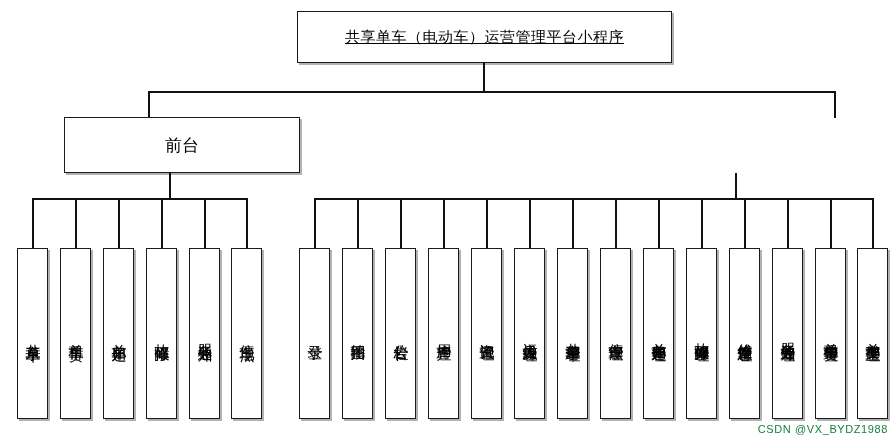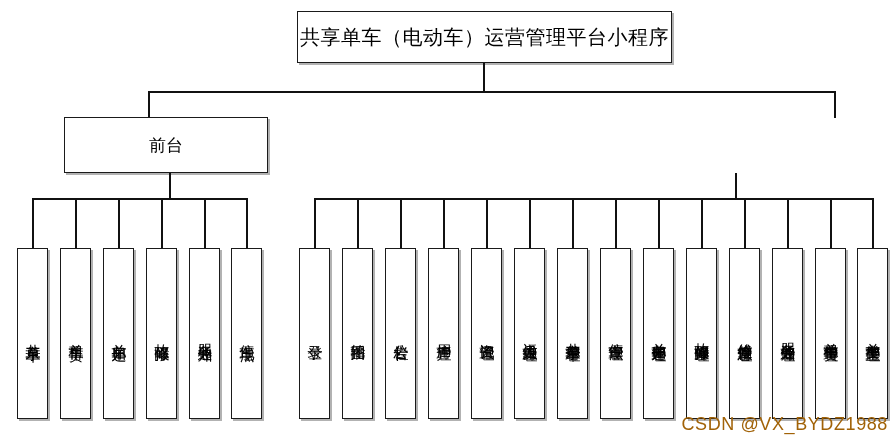--- a/index.html
+++ b/index.html
@@ -28,28 +28,29 @@
     justify-content: center;
     color: #000000;
   }
 
   
   .node.root {
     left: 297px;
     top: 11px;
     width: 375px;
     height: 52px;
-    font-size: 20px;
+    font-size: 15px;
     letter-spacing: 0.5px;
+    text-decoration: underline;
   }
 
   
   .node.lvl2 {
     top: 117px;
-    width: 204px;
+    width: 236px;
     height: 56px;
     font-size: 17px;
   }
   .node.lvl2.front { left: 64px; }
   .node.lvl2.back  { left: 630px; }
 
   
   .node.leaf {
     top: 248px;
     height: 171px;
@@ -73,22 +74,22 @@
     height: 2px;
     background: #111111;
   }
 
   
   .watermark {
     position: absolute;
     right: 8px;
     bottom: 4px;
     font-family: "Liberation Sans", "DejaVu Sans", sans-serif;
-    font-size: 18px;
-    color: #a16207;
+    font-size: 11px;
+    color: #15803d;
     letter-spacing: 0.6px;
     user-select: none;
   }
 </style>
 </head>
 <body>
 
 <div id="canvas">
 
   <div class="node root">共享单车（电动车）运营管理平台小程序</div>

